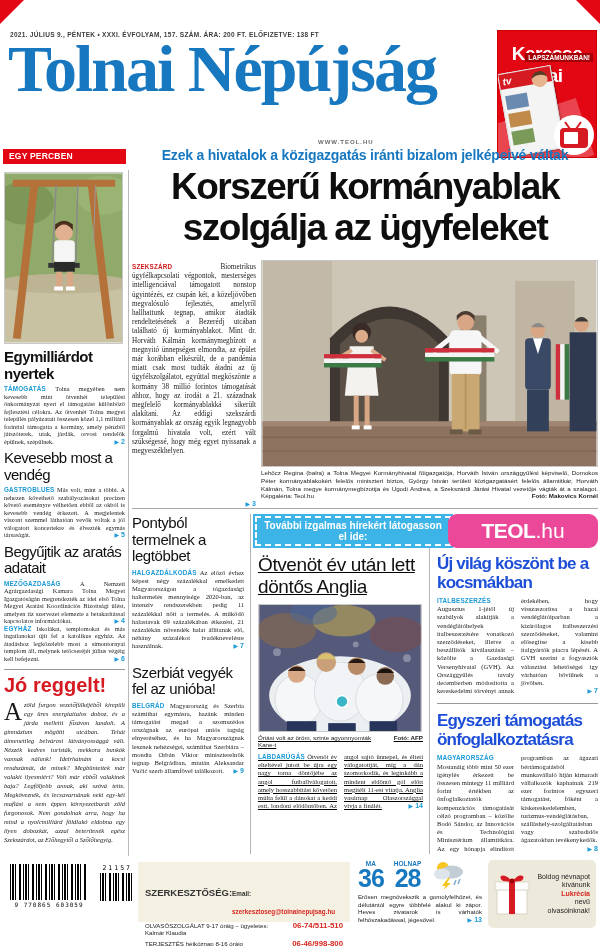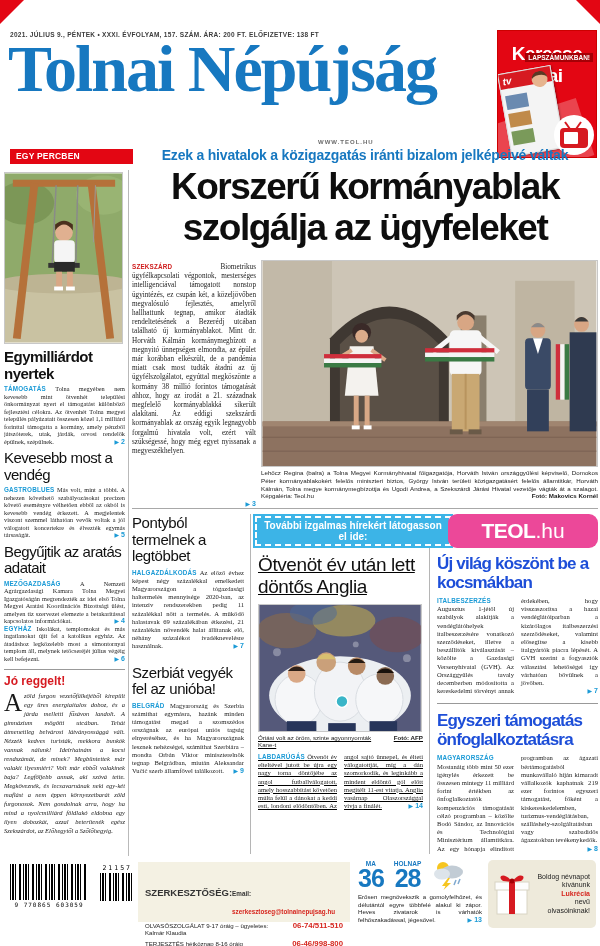--- a/index.html
+++ b/index.html
@@ -22,41 +22,41 @@
   .promo-l1 { position:absolute; top:12px; width:100%; text-align:center; color:#fff; font-weight:bold; font-size:19px; letter-spacing:-.5px; }
   .promo-l2 { position:absolute; top:22px; right:3px; background:#a50006; color:#fff; font-weight:bold; font-size:6.5px; padding:1px 3px; }
   .promo-stripe { position:absolute; left:-30px; bottom:-18px; width:120px; height:60px; background:#fff; opacity:.25; transform:rotate(-18deg); }
   .mag { position:absolute; left:6px; top:38px; width:54px; height:84px; background:#f4f4f4; border:1px solid #ddd; transform:rotate(-10deg); box-shadow:1px 1px 2px rgba(0,0,0,.35); }
   .mag-head { height:15px; background:#d61a21; color:#fff; font-weight:bold; font-style:italic; font-size:10px; padding-left:3px; line-height:15px; }
   .mag-face { position:absolute; right:4px; top:3px; width:16px; height:16px; border-radius:50%; background:#e6b48e; border-top:4px solid #5a3a24; }
   .mag-th { position:absolute; left:3px; width:22px; height:14px; }
   .tv-circle { position:absolute; right:2px; bottom:2px; width:40px; height:40px; border-radius:50%; background:#fff; display:flex; align-items:center; justify-content:center; }
 
   
-  .one-minute { position:absolute; left:10px; top:149px; width:123px; height:15px; background:#e30613; color:#fff; font-weight:bold; font-size:8.5px; line-height:15px; padding-left:6px; letter-spacing:.2px; }
+  .one-minute { position:absolute; left:3px; top:149px; width:123px; height:15px; background:#e30613; color:#fff; font-weight:bold; font-size:8.5px; line-height:15px; padding-left:6px; letter-spacing:.2px; }
   .lead-kicker { position:absolute; left:132px; top:147px; width:466px; text-align:center; color:#1778c0; font-weight:bold; font-size:14px; letter-spacing:-.2px; }
 
   .main-headline { position:absolute; left:132px; top:166px; width:466px; text-align:center; font-size:37px; line-height:41px; font-weight:bold; letter-spacing:-1.5px; color:#0e0e0e; }
 
   
   .vline { position:absolute; left:128px; top:170px; width:1px; height:686px; background:#b9b9b9; }
 
   
   .sidebar { position:absolute; left:4px; top:170px; width:121px; height:688px; overflow:hidden; }
   .side-photo { border:1px solid #c8c8c8; display:block; margin:2px 0 5px 0; }
   .brief-title { font-size:15px; line-height:16.5px; letter-spacing:-.5px; color:#111; margin:5px 0 3px 0; font-weight:normal; }
   .brief-title.bold { font-weight:bold; }
   .brief-text { position:relative; font-family:"Liberation Serif","DejaVu Serif",serif; font-size:6.3px; line-height:7.5px; text-align:justify; color:#222; }
   .kicker { font-family:"Liberation Sans",sans-serif; font-weight:bold; color:#1a9ad6; font-size:6.3px; letter-spacing:.2px; }
   .kicker.red { color:#cf1a1a; }
   .pref { position:absolute; right:0; bottom:0; background:#fff; padding-left:4px; color:#1a9ad6; font-family:"Liberation Sans",sans-serif; font-weight:bold; font-size:7px; }
   .pref::before { content:"▶ "; font-family:"DejaVu Sans",sans-serif; font-size:6px; }
 
   .opinion { border-top:1px solid #999; margin-top:7px; padding-top:4px; }
-  .opinion-title { color:#d61a21; font-size:12px; font-weight:bold; margin-bottom:3px; }
+  .opinion-title { color:#d61a21; font-size:20px; font-weight:bold; margin-bottom:3px; }
   .opinion-text { position:relative; font-family:"Liberation Serif","DejaVu Serif",serif; font-style:italic; font-size:6.5px; line-height:9px; text-align:justify; color:#1a1a1a; }
   .drop-cap { float:left; font-size:25px; line-height:21px; padding:1px 2px 0 0; font-style:normal; font-family:"Liberation Serif",serif; }
 
   
   .lead-article { position:absolute; left:132px; top:260px; width:466px; height:250px; }
   .lead-body { position:absolute; left:0; top:2px; width:124px; height:246px; font-family:"Liberation Serif","DejaVu Serif",serif; font-size:7.2px; line-height:9.2px; text-align:justify; color:#1c1c1c; }
   .lead-photo { position:absolute; left:129px; top:0; }
   .lead-caption { position:absolute; left:129px; top:209px; width:337px; font-size:6.2px; line-height:7.8px; text-align:justify; color:#222; font-weight:500; }
   .lead-credit { position:absolute; right:0; bottom:0; background:#fff; padding-left:5px; font-weight:bold; font-size:6.2px; }
   .lead-rule { position:absolute; left:0; top:248px; width:466px; height:1px; background:#a8a8a8; }

